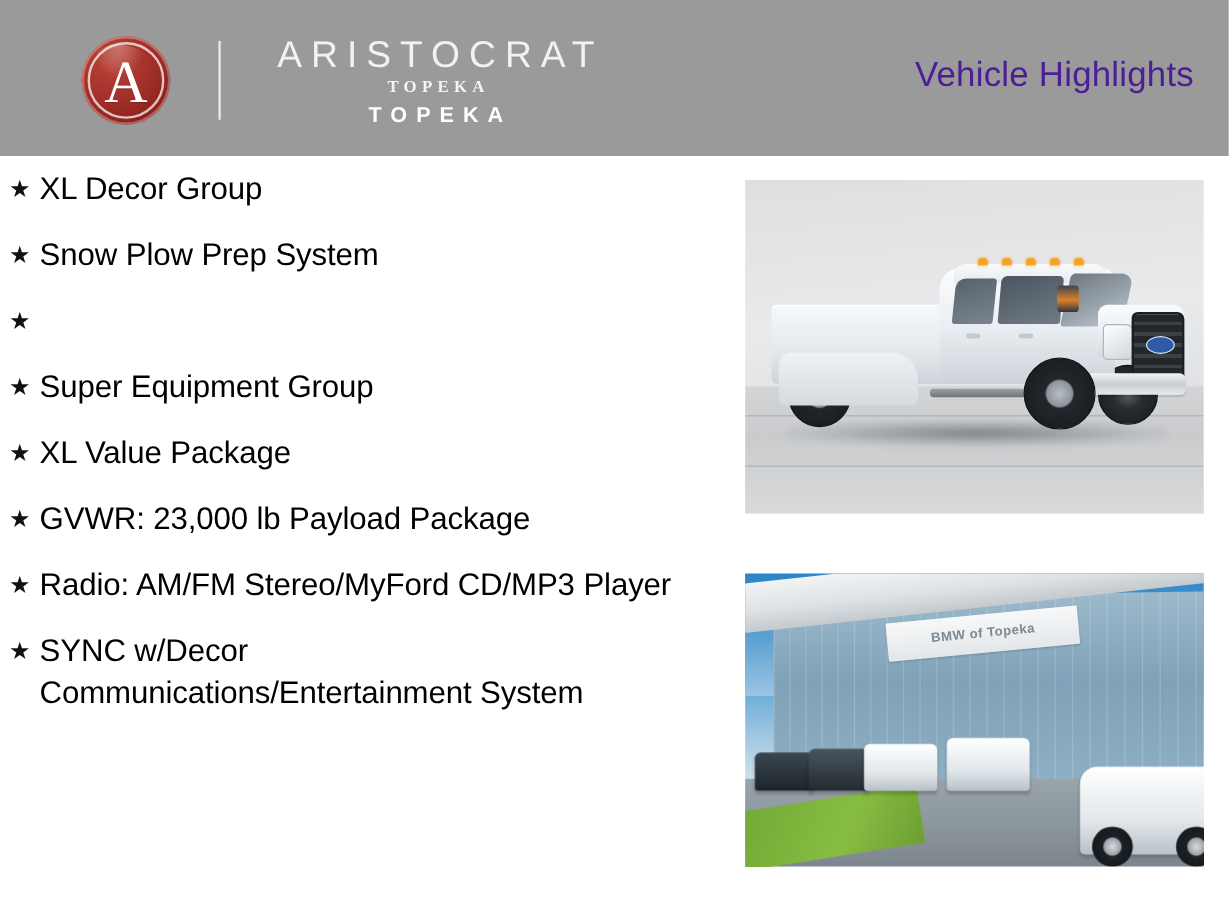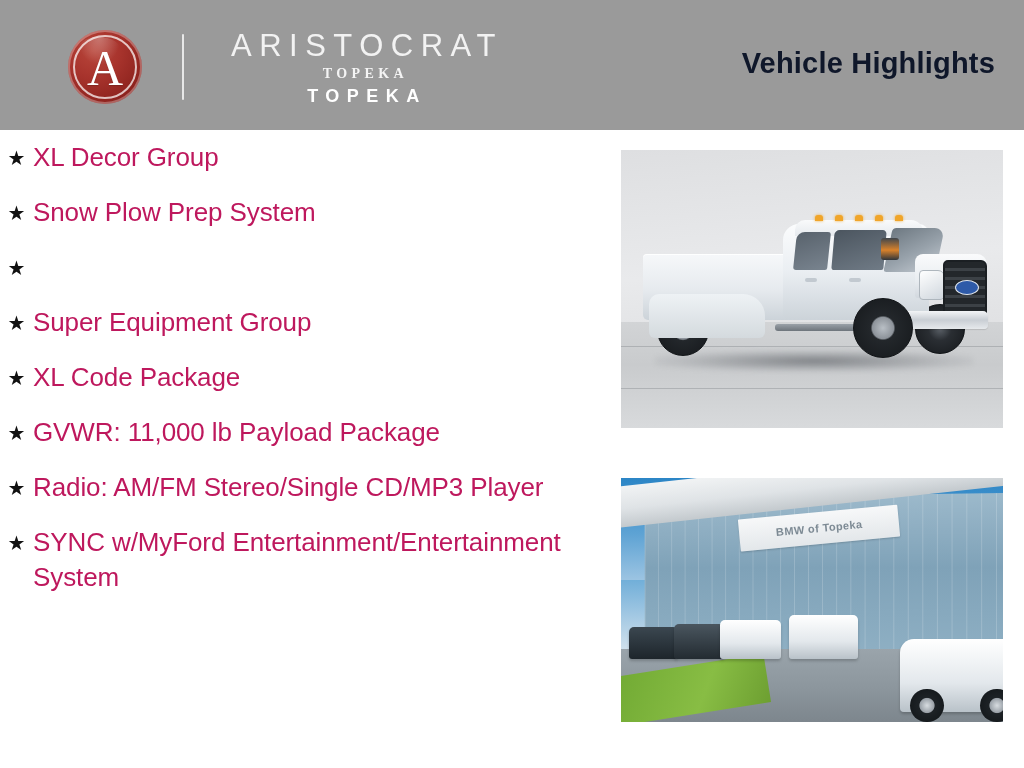--- a/index.html
+++ b/index.html
@@ -121,22 +121,22 @@
     margin-top: 5px;
     text-indent: 7px;
   }
 
   .header-title {
     position: absolute;
     right: 29px;
     top: 48px;
     font-size: 29px;
     line-height: 1.1;
-    color: #0f172a;
-    font-weight: 700;
+    color: #4c1d95;
+    font-weight: 400;
     letter-spacing: 0.2px;
     white-space: nowrap;
   }
 
   
   .highlights {
     position: absolute;
     left: 0;
     top: 140px;
     width: 600px;
@@ -154,21 +154,21 @@
     text-align: center;
     font-size: 20px;
     line-height: 36px;
     color: #111111;
     user-select: none;
   }
 
   .bullet-text {
     font-size: 26px;
     line-height: 35px;
-    color: #be185d;
+    color: #000000;
     max-width: 535px;
     letter-spacing: -0.1px;
   }
 
   
   .photo {
     position: absolute;
     overflow: hidden;
   }
 
@@ -476,36 +476,36 @@
       <span class="bullet-star">★</span>
     </div>
 
     <div class="bullet-row">
       <span class="bullet-star">★</span>
       <span class="bullet-text">Super Equipment Group</span>
     </div>
 
     <div class="bullet-row">
       <span class="bullet-star">★</span>
-      <span class="bullet-text">XL Code Package</span>
-    </div>
-
-    <div class="bullet-row">
-      <span class="bullet-star">★</span>
-      <span class="bullet-text">GVWR: 11,000 lb Payload Package</span>
-    </div>
-
-    <div class="bullet-row">
-      <span class="bullet-star">★</span>
-      <span class="bullet-text">Radio: AM/FM Stereo/Single CD/MP3 Player</span>
-    </div>
-
-    <div class="bullet-row">
-      <span class="bullet-star">★</span>
-      <span class="bullet-text">SYNC w/MyFord Entertainment/Entertainment System</span>
+      <span class="bullet-text">XL Value Package</span>
+    </div>
+
+    <div class="bullet-row">
+      <span class="bullet-star">★</span>
+      <span class="bullet-text">GVWR: 23,000 lb Payload Package</span>
+    </div>
+
+    <div class="bullet-row">
+      <span class="bullet-star">★</span>
+      <span class="bullet-text">Radio: AM/FM Stereo/MyFord CD/MP3 Player</span>
+    </div>
+
+    <div class="bullet-row">
+      <span class="bullet-star">★</span>
+      <span class="bullet-text">SYNC w/Decor Communications/Entertainment System</span>
     </div>
 
   </div>
 
   <div class="photo" id="photo-truck">
     <div class="ground"></div>
 
     <div class="truck">
       <div class="tk-shadow"></div>
 

